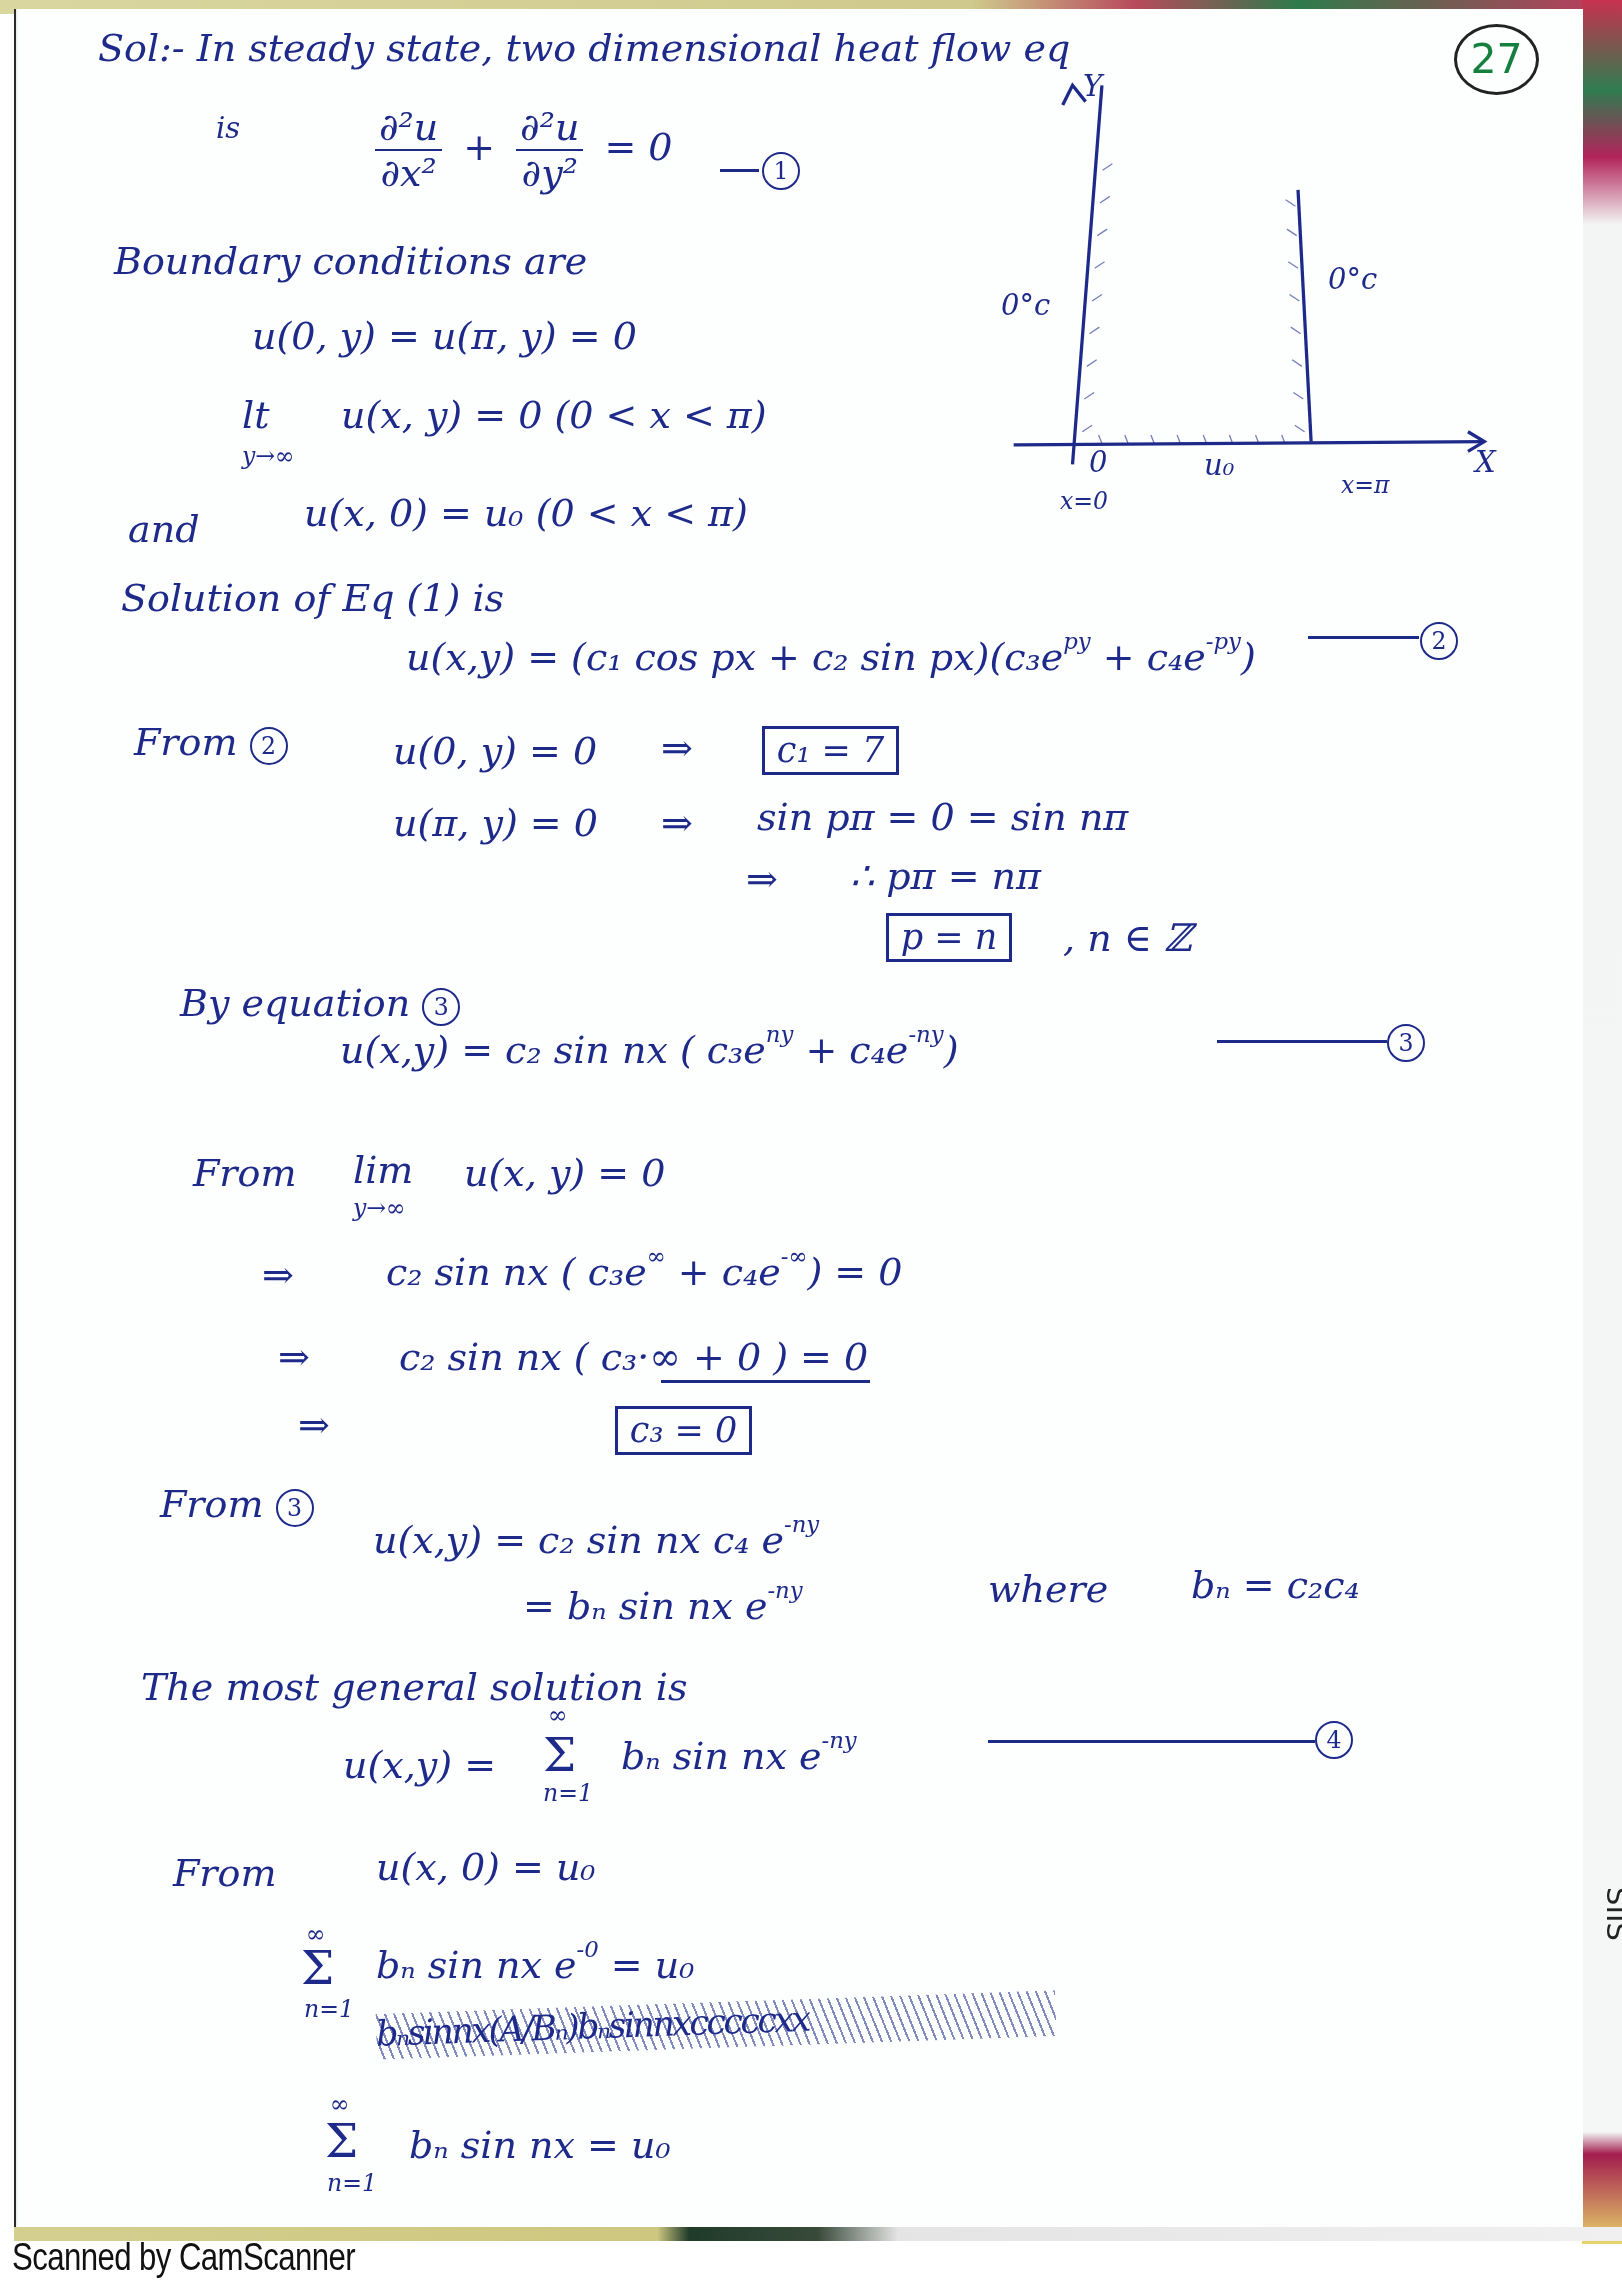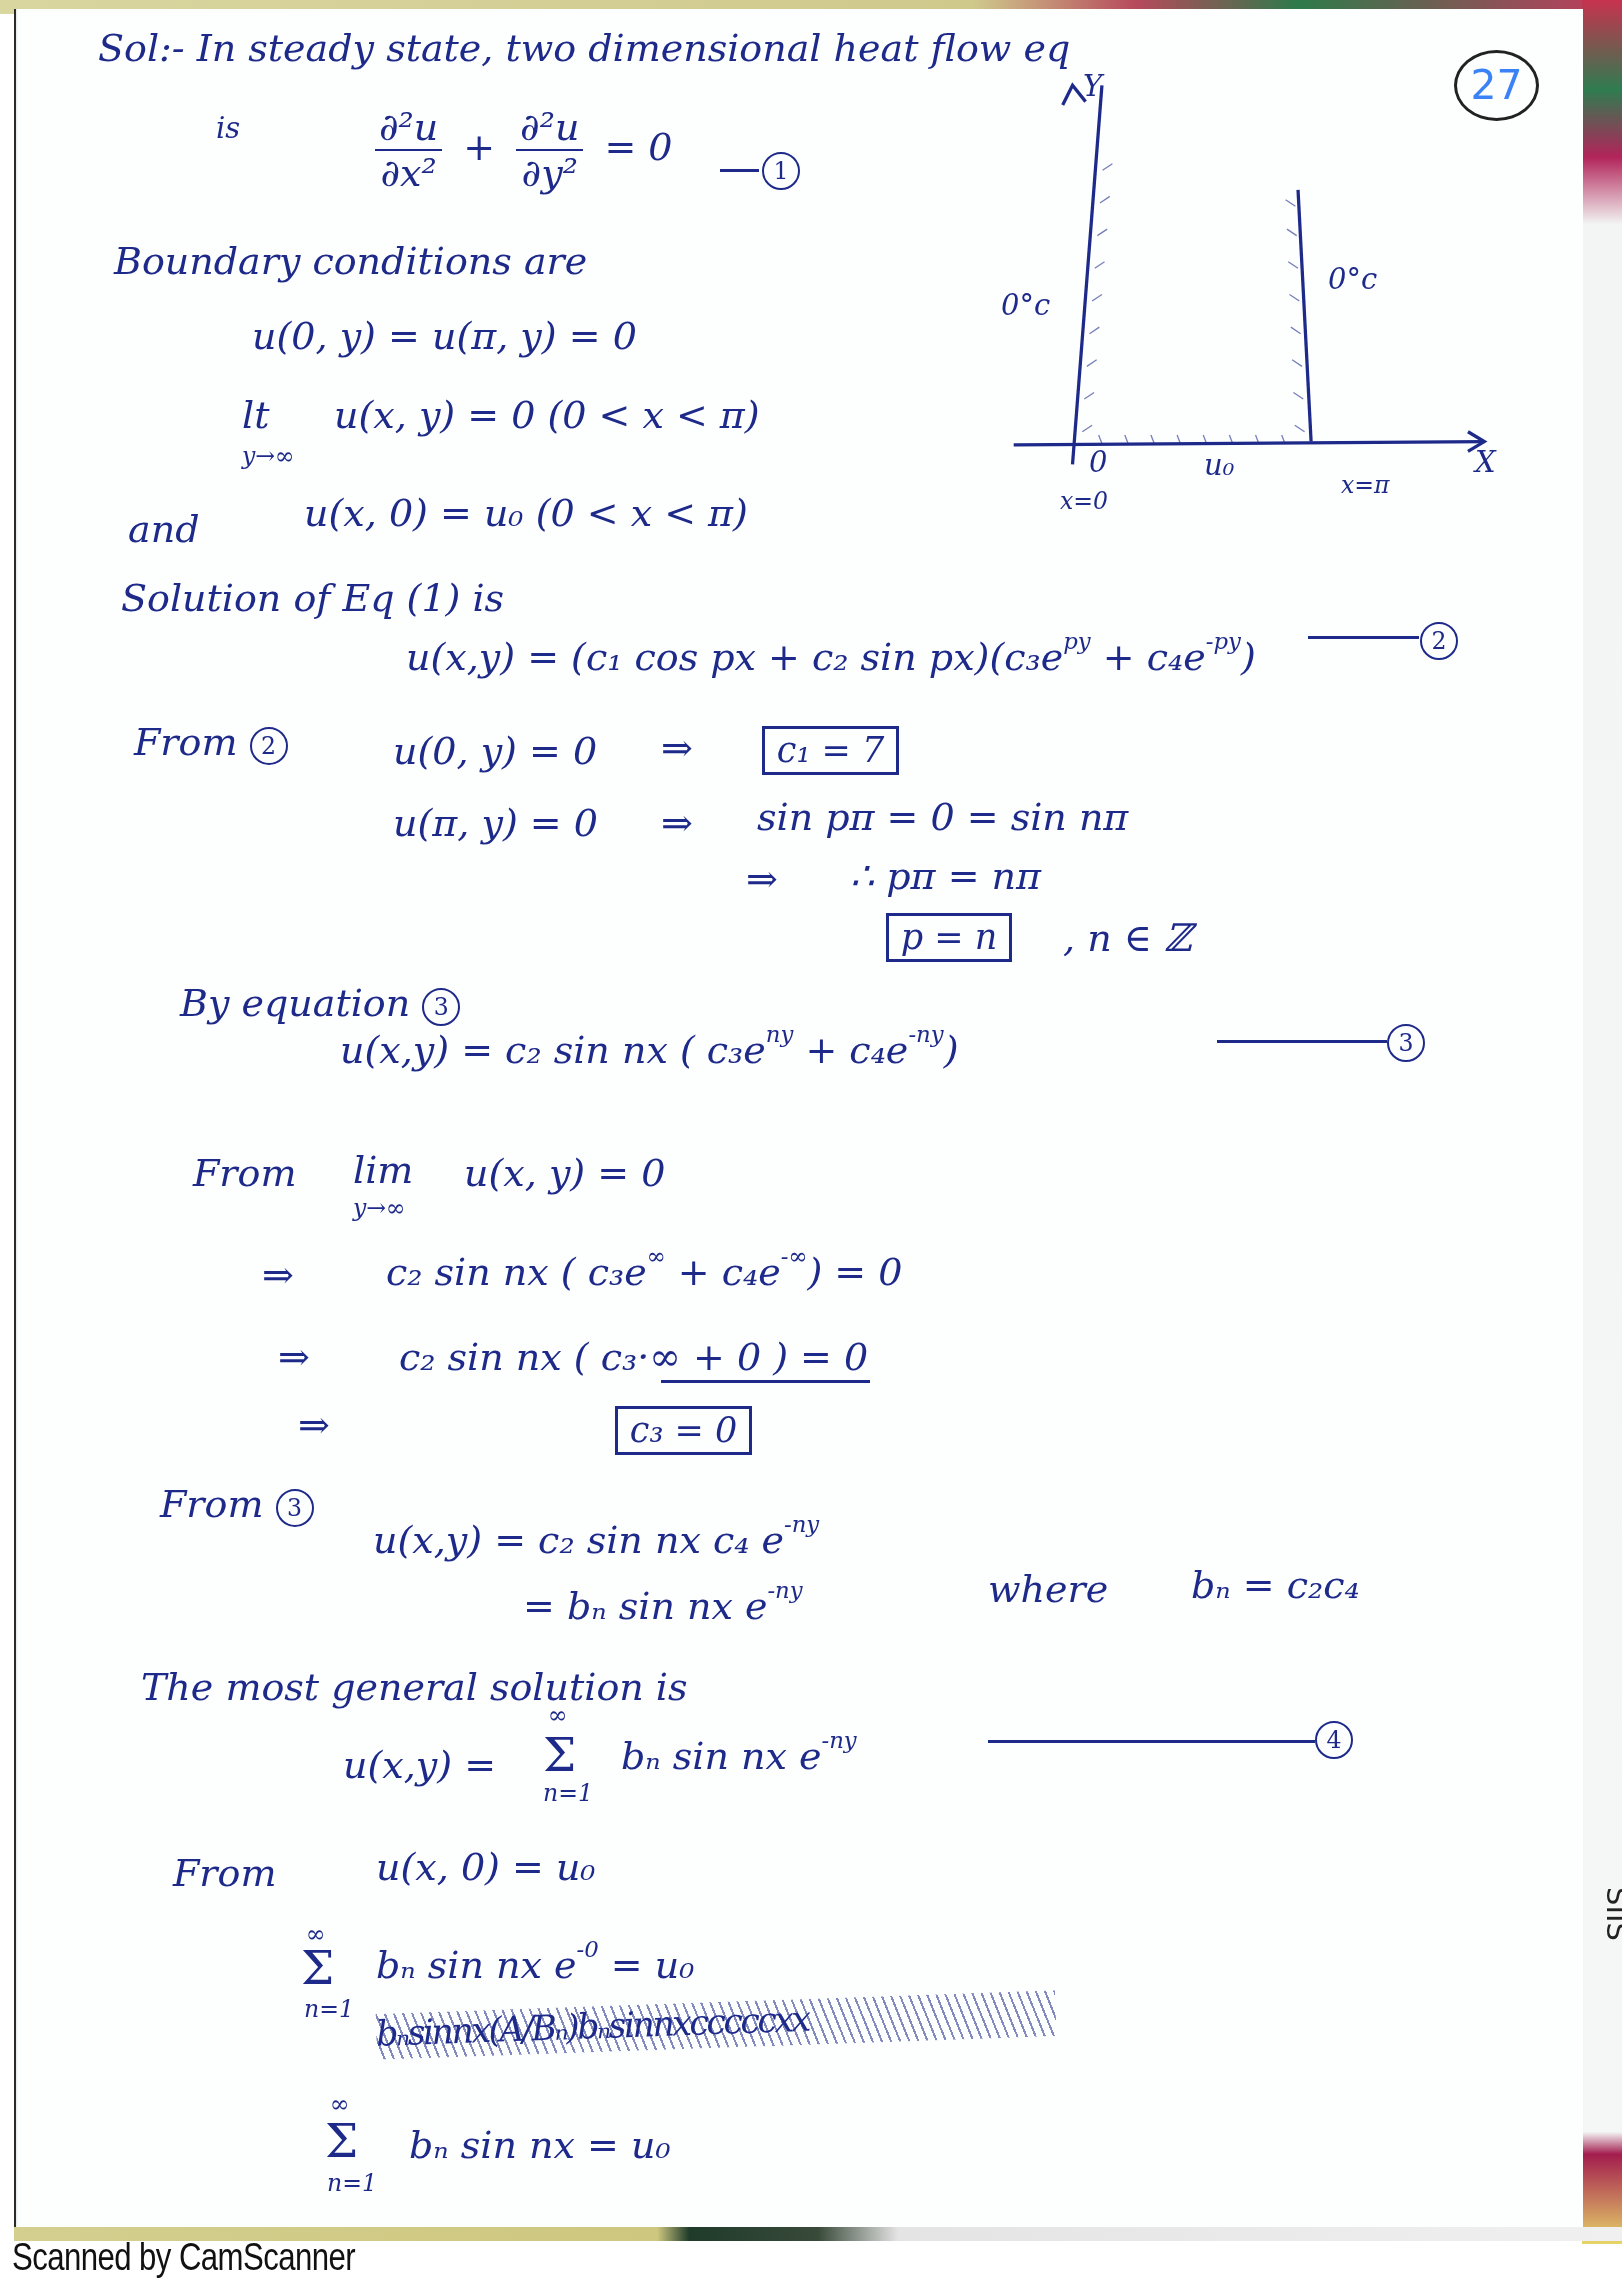--- a/index.html
+++ b/index.html
@@ -53,23 +53,23 @@
       padding: 1.3px 11.8px; white-space: nowrap;
     }
     .eqline {
       position: absolute; height: 3.3px; background: #1e2a8a;
     }
     .sup { font-size: 0.6em; vertical-align: 0.9em; }
     .frac { display: inline-block; text-align: center; vertical-align: middle; margin: 0 9px; }
     .frac .num { display: block; border-bottom: 2.6px solid #1e2a8a; padding: 0 3.9px; }
     .frac .den { display: block; padding: 0 3.9px; }
     .page-num {
-      position: absolute; left: 1454px; top: 50px; width: 79px; height: 65px;
+      position: absolute; left: 1454px; top: 24px; width: 79px; height: 65px;
       border: 3.3px solid #222; border-radius: 50%;
-      font-family: "DejaVu Sans", sans-serif; font-size: 41px; color: #3b82f6;
+      font-family: "DejaVu Sans", sans-serif; font-size: 41px; color: #15803d;
       text-align: center; line-height: 65px;
     }
     .scratch {
       position: absolute; left: 376px; top: 2002px; width: 680px; height: 46px;
       color: #1e2a8a; font-size: 35px; font-style: italic; white-space: nowrap;
       transform: rotate(-2deg); letter-spacing: -2.6px; overflow: hidden;
     }
     .scratch::after {
       content: ""; position: absolute; left: 0; top: 0; right: 0; bottom: 0;
       background: repeating-linear-gradient(70deg, transparent 0 6.5px, rgba(30,42,138,.55) 6.5px 8.5px);
@@ -100,21 +100,21 @@
   </span>
   <span>= 0</span>
 </div>
 <div class="eqline" style="left:720px; top:169px; width:39px;"></div>
 <div class="hw" style="left:762px; top:145px;"><span class="circ">1</span></div>
 
 <div class="hw" style="left:114px; top:239px;">Boundary conditions are</div>
 <div class="hw" style="left:252px; top:314px;">u(0, y) = u(π, y) = 0</div>
 <div class="hw" style="left:242px; top:393px;">lt</div>
 <div class="hw xs" style="left:242px; top:442px;">y→∞</div>
-<div class="hw" style="left:334px; top:393px;">u(x, y) = 0   (0 &lt; x &lt; π)</div>
+<div class="hw" style="left:341px; top:393px;">u(x, y) = 0   (0 &lt; x &lt; π)</div>
 <div class="hw" style="left:128px; top:491px;margin-top:16px;">and</div>
 <div class="hw" style="left:304px; top:491px;">u(x, 0) = u₀   (0 &lt; x &lt; π)</div>
 
 <svg style="position:absolute; left:981px; top:72px;" width="536" height="458" viewBox="0 0 820 700">
   <line x1="140" y1="600" x2="185" y2="20" stroke="#1e2a8a" stroke-width="5"></line>
   <polyline points="125,50 140,20 160,45" fill="none" stroke="#1e2a8a" stroke-width="5"></polyline>
   <line x1="50" y1="570" x2="770" y2="565" stroke="#1e2a8a" stroke-width="5"></line>
   <polyline points="745,550 770,565 745,580" fill="none" stroke="#1e2a8a" stroke-width="5"></polyline>
   <line x1="505" y1="565" x2="485" y2="180" stroke="#1e2a8a" stroke-width="5"></line>
   <g stroke="#1e2a8a" stroke-width="2" opacity="0.6">

